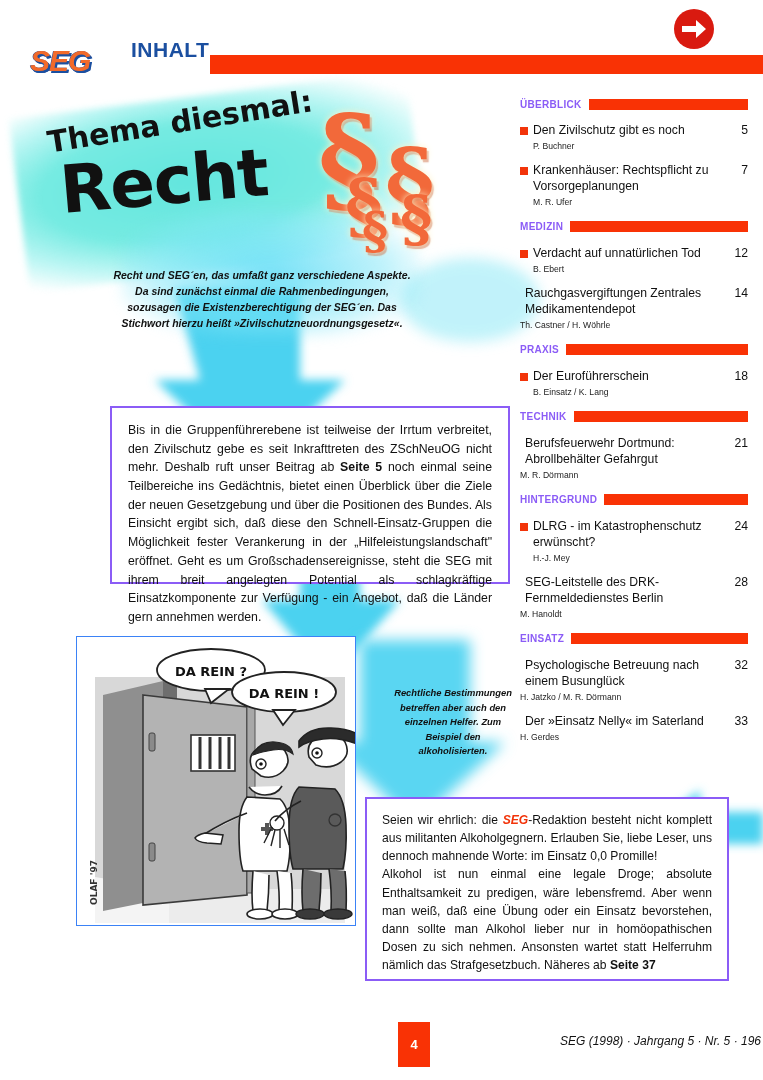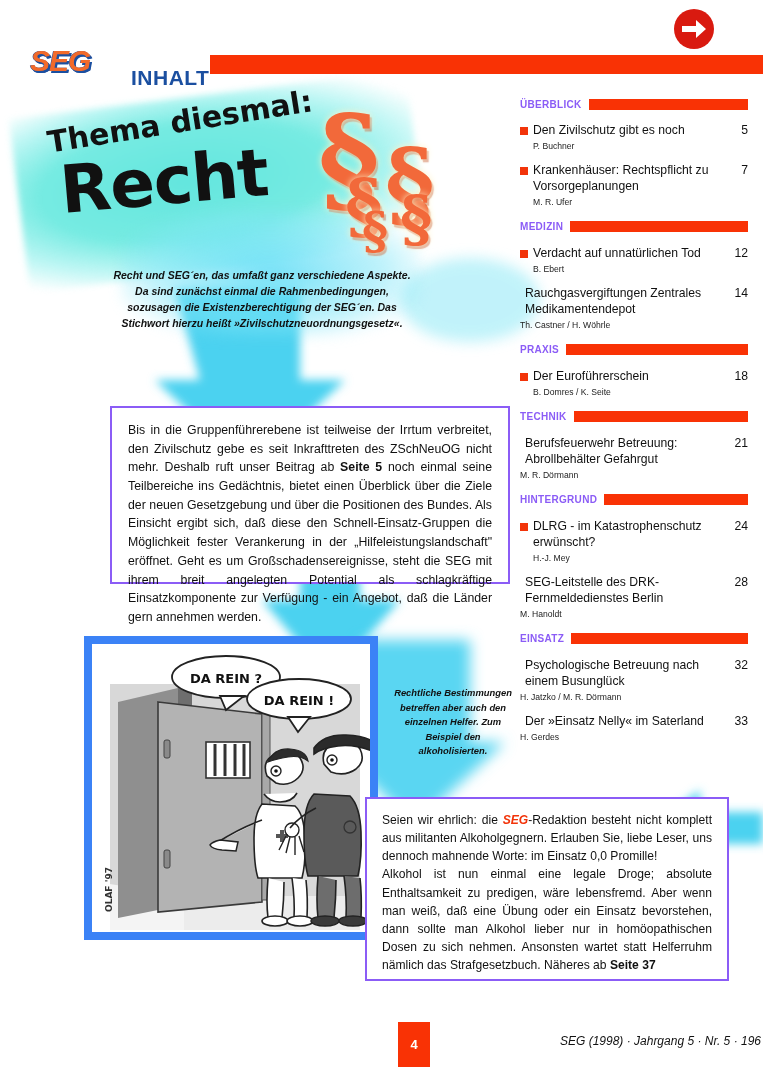--- a/index.html
+++ b/index.html
@@ -9,21 +9,21 @@
   
   #bg-arrows{position:absolute;inset:0;z-index:0;pointer-events:none;}
 
   
   #header{position:absolute;left:0;top:0;width:763px;height:95px;z-index:5;}
   #hdr-bar{position:absolute;left:210px;top:55px;width:553px;height:19px;background:#F93205;}
   #seg-logo{position:absolute;left:30px;top:44px;font-size:30px;font-weight:bold;
             font-style:italic;color:#F26A2A;letter-spacing:-1px;
             -webkit-text-stroke:0px;
             text-shadow:1.5px 1.5px 0 #1B4FA0, 2px 2px 0 #1B4FA0, -0.5px -0.5px 0 #1B4FA0;}
-  #hdr-inhalt{position:absolute;left:131px;top:66px;font-size:21px;font-weight:bold;
+  #hdr-inhalt{position:absolute;left:131px;top:38px;font-size:21px;font-weight:bold;
               color:#1B4FA0;letter-spacing:0.5px;}
   #arrow-circle{position:absolute;left:674px;top:9px;width:40px;height:40px;
                 border-radius:50%;background:#D91A10;}
   #arrow-circle svg{position:absolute;left:8px;top:11px;}
 
   
   #hero{position:absolute;left:0px;top:88px;width:500px;height:270px;z-index:4;}
   #hero-blob{position:absolute;left:18px;top:6px;width:400px;height:175px;
              background:radial-gradient(ellipse at 42% 48%, #63E6DE 0%, #76EBE2 45%, rgba(140,240,236,0.55) 68%, rgba(190,248,246,0) 85%);
              transform:rotate(-7deg);filter:blur(3px);}
@@ -47,22 +47,22 @@
   #box-top{left:110px;top:406px;width:396px;height:174px;}
   #box-top .inner{padding:13px 16px 0 16px;font-size:12.3px;line-height:1.52;
                   text-align:justify;color:#111;}
   #box-bot{left:365px;top:797px;width:360px;height:180px;}
   #box-bot .inner{padding:12px 15px 0 15px;font-size:12.1px;line-height:1.5;
                   text-align:justify;color:#111;}
   .bold{font-weight:bold;}
   .segred{color:#F2340A;font-weight:bold;font-style:italic;}
 
   
-  #cartoon{position:absolute;left:84px;top:636px;width:278px;height:288px;
-           border:8px solid #3b82f6;background:#a16207;z-index:6;overflow:hidden;}
+  #cartoon{position:absolute;left:76px;top:636px;width:278px;height:288px;
+           border:1px solid #3b82f6;background:#a16207;z-index:6;overflow:hidden;}
   #cartoon-caption{position:absolute;left:392px;top:686px;width:122px;z-index:7;
                    text-align:center;font-size:9.4px;font-weight:bold;font-style:italic;
                    line-height:1.55;color:#111;}
 
   
   #toc{position:absolute;left:520px;top:96px;width:228px;z-index:6;}
   .sec{margin-bottom:4px;}
   .sec-head{display:flex;align-items:center;height:16px;margin-bottom:11px;}
   .sec-title{font-size:10px;font-weight:bold;color:#8b5cf6;letter-spacing:0.3px;
              white-space:nowrap;}
@@ -290,32 +290,32 @@
       <div class="sec-head">
         <div class="sec-title">PRAXIS</div>
         <div class="sec-bar"></div>
       </div>
       <div class="entry">
         <div class="erow">
           <span class="bul"></span>
           <span class="etitle">Der Euroführerschein</span>
           <span class="epage">18</span>
         </div>
-        <div class="eauth">B. Domres / K. Seite</div>
+        <div class="eauth">B. Einsatz / K. Lang</div>
       </div>
     </div>
     <div class="sec">
       <div class="sec-head">
         <div class="sec-title">TECHNIK</div>
         <div class="sec-bar"></div>
       </div>
       <div class="entry">
         <div class="erow">
           <span class="bul nobul" style="background: transparent;"></span>
-          <span class="etitle">Berufsfeuerwehr Betreuung: Abrollbehälter Gefahrgut</span>
+          <span class="etitle">Berufsfeuerwehr Dortmund: Abrollbehälter Gefahrgut</span>
           <span class="epage">21</span>
         </div>
         <div class="eauth na">M. R. Dörmann</div>
       </div>
     </div>
     <div class="sec">
       <div class="sec-head">
         <div class="sec-title">HINTERGRUND</div>
         <div class="sec-bar"></div>
       </div>

